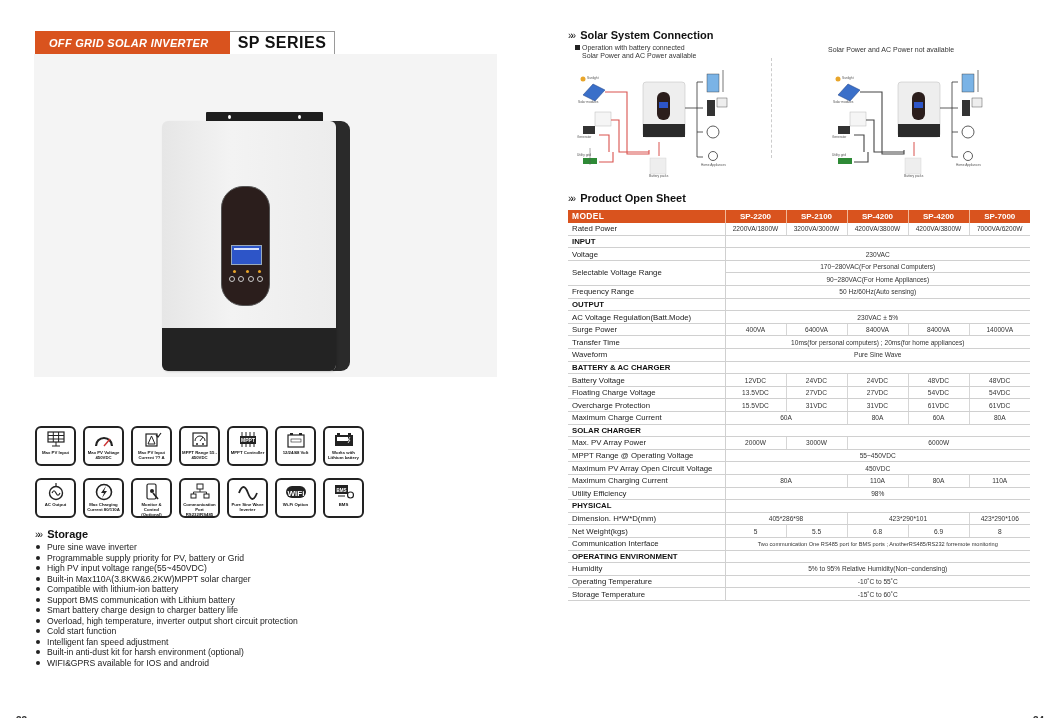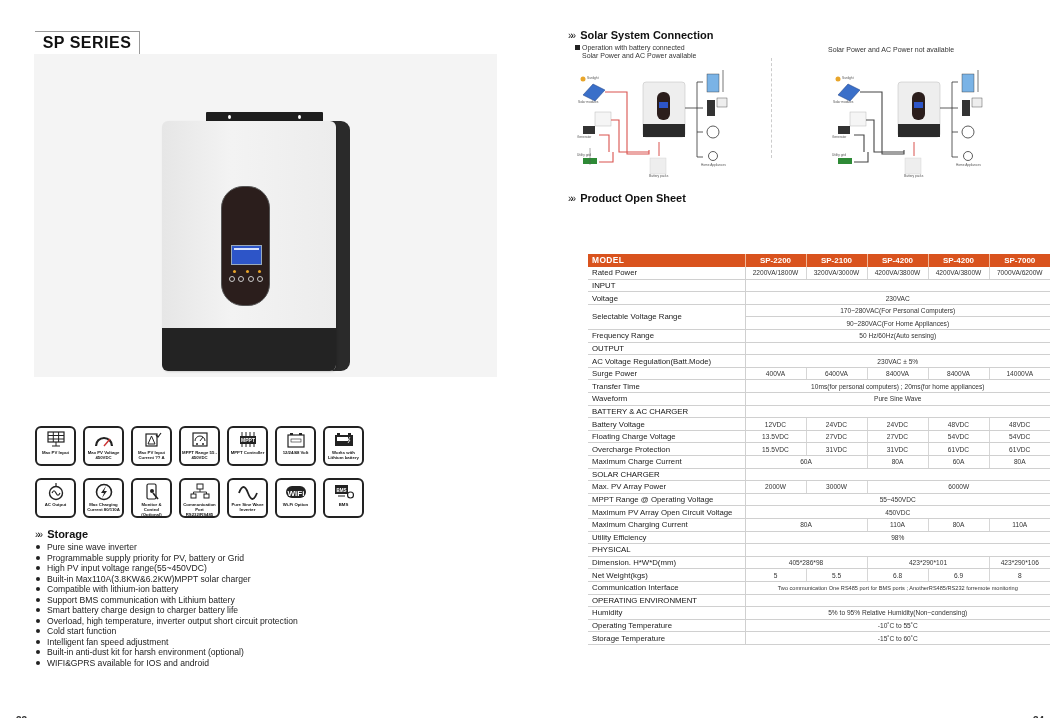--- a/index.html
+++ b/index.html
@@ -41,35 +41,36 @@
 
   .page-num { position: absolute; top: 715px; font-size: 10px; font-weight: bold; color: #333; }
 
   
   .conn-sub { position: absolute; font-size: 7px; color: #333; line-height: 8px; }
   .conn-sub .sq { display: inline-block; width: 5px; height: 5px; background: #222; margin-right: 2px; }
   .diagram { position: absolute; width: 170px; height: 110px; }
   .diagram .dlabel { position: absolute; font-size: 3.2px; color: #555; white-space: nowrap; }
   .divider-v { position: absolute; left: 771px; top: 58px; height: 100px; border-left: 1px dashed #ccc; }
 
-  .datasheet { position: absolute; left: 588px; top: 210px; width: 462px; border-collapse: collapse; table-layout: fixed; font-size: 7.2px; margin-top: 44px; }
+  .datasheet { position: absolute; left: 568px; top: 210px; width: 462px; border-collapse: collapse; table-layout: fixed; font-size: 7.2px; }
   .datasheet td { height: 12.6px; padding: 0 4px; border-bottom: 1px solid #d0d0d0; white-space: nowrap; overflow: hidden; }
   .datasheet td.lab { width: 157px; color: #222; font-size: 7.8px; border-right: 1px solid #d0d0d0; }
   .datasheet td.v { text-align: center; color: #333; border-right: 1px solid #d6d6d6; font-size: 6.6px; }
   .datasheet td.v:last-child { border-right: none; }
   .datasheet tr.head td { background: #d9531e; color: #fff; font-weight: bold; font-size: 8px; border-right: 1px solid #f1b899; border-bottom: none; }
   .datasheet tr.head td.lab { font-size: 8.4px; letter-spacing: 0.4px; }
-  .datasheet tr.section td.lab { font-weight: normal; color: #111; }
+  .datasheet tr.section td.lab { font-weight: bold; color: #111; }
   .datasheet tr.section td.v { border-right: none; }
   .datasheet td.small { font-size: 5.6px; }
 </style>
 </head>
 <body>
 
 <div class="banner">
+  <div class="banner-orange">OFF GRID SOLAR INVERTER</div>
   <div class="banner-white">SP SERIES</div>
 </div>
 
 <div class="product-photo">
   <div class="inverter">
     <div class="inv-bracket"></div>
     <div class="inv-side"></div>
     <div class="inv-body">
       <div class="inv-panel">
         <div class="inv-lcd"></div>

